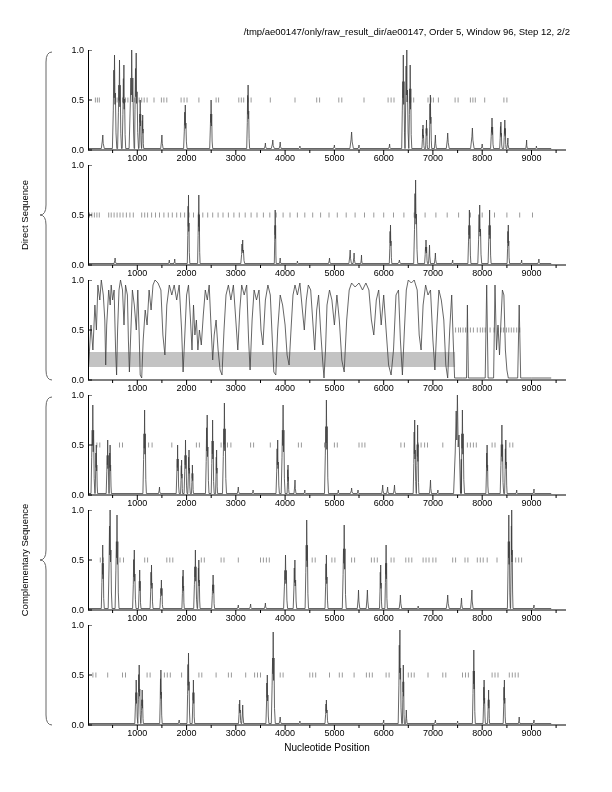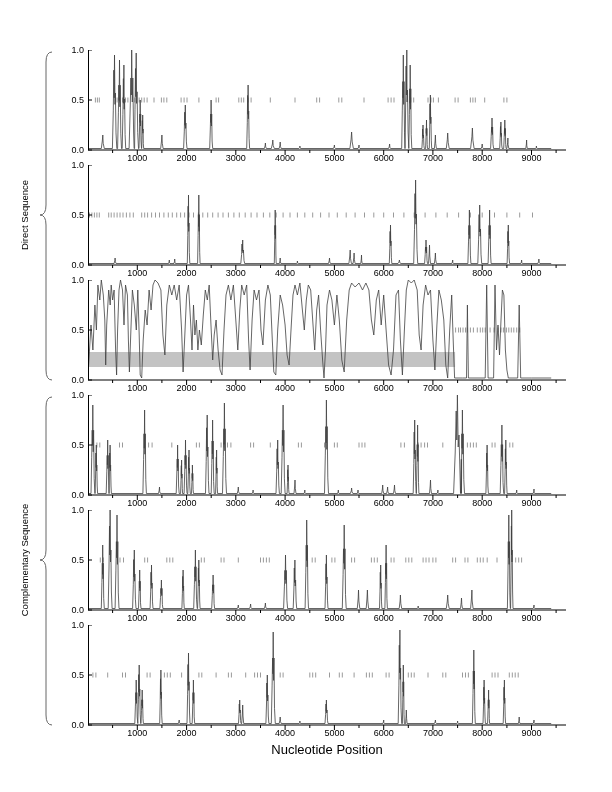--- a/index.html
+++ b/index.html
@@ -1,33 +1,34 @@
 <!DOCTYPE html>
 <html><head>
 <meta charset="utf-8">
 <style>
   html,body{margin:0;padding:0;background:#fff;}
   .page{position:relative;width:612px;height:792px;background:#ffffff;
         font-family:"Liberation Sans","DejaVu Sans",sans-serif;color:#000;overflow:hidden;}
   .title{position:absolute;top:26px;left:88px;width:482px;text-align:right;
          font-size:9.5px;white-space:nowrap;}
-  .xlabel{position:absolute;top:742px;left:88px;width:478px;text-align:center;font-size:13px;}
+  .xlabel{position:absolute;top:742px;left:88px;width:478px;text-align:center;font-size:10px;}
   .vlabel{position:absolute;white-space:nowrap;font-size:9.5px;
           transform:translate(-50%,-50%) rotate(-90deg);}
   .brace{position:absolute;left:0;top:0;width:60px;height:792px;overflow:visible;}
   .panel{position:absolute;left:0;width:612px;height:116px;}
   .plot{position:absolute;left:88px;top:0;width:478px;height:112px;}
   .ytick{position:absolute;left:52px;width:32px;text-align:right;font-size:9px;}
   .xtick{position:absolute;width:34px;text-align:center;font-size:9px;top:103px;}
 </style>
 </head>
 <body>
 
 <div class="page">
 
+  <div class="title">/tmp/ae00147/only/raw_result_dir/ae00147, Order 5, Window 96, Step 12, 2/2</div>
 
   <svg class="brace">
     <path d="M 52 52 Q 46 52 46 62 L 46 205 Q 46 215 40 215 Q 46 215 46 225 L 46 370 Q 46 380 52 380" fill="none" stroke="#666" stroke-width="1"></path>
   </svg>
   <svg class="brace">
     <path d="M 52 397 Q 46 397 46 407 L 46 550 Q 46 560 40 560 Q 46 560 46 570 L 46 715 Q 46 725 52 725" fill="none" stroke="#666" stroke-width="1"></path>
   </svg>
 
   <div class="vlabel" style="left:24px;top:215px;">Direct Sequence</div>
   <div class="vlabel" style="left:24px;top:560px;">Complementary Sequence</div>

